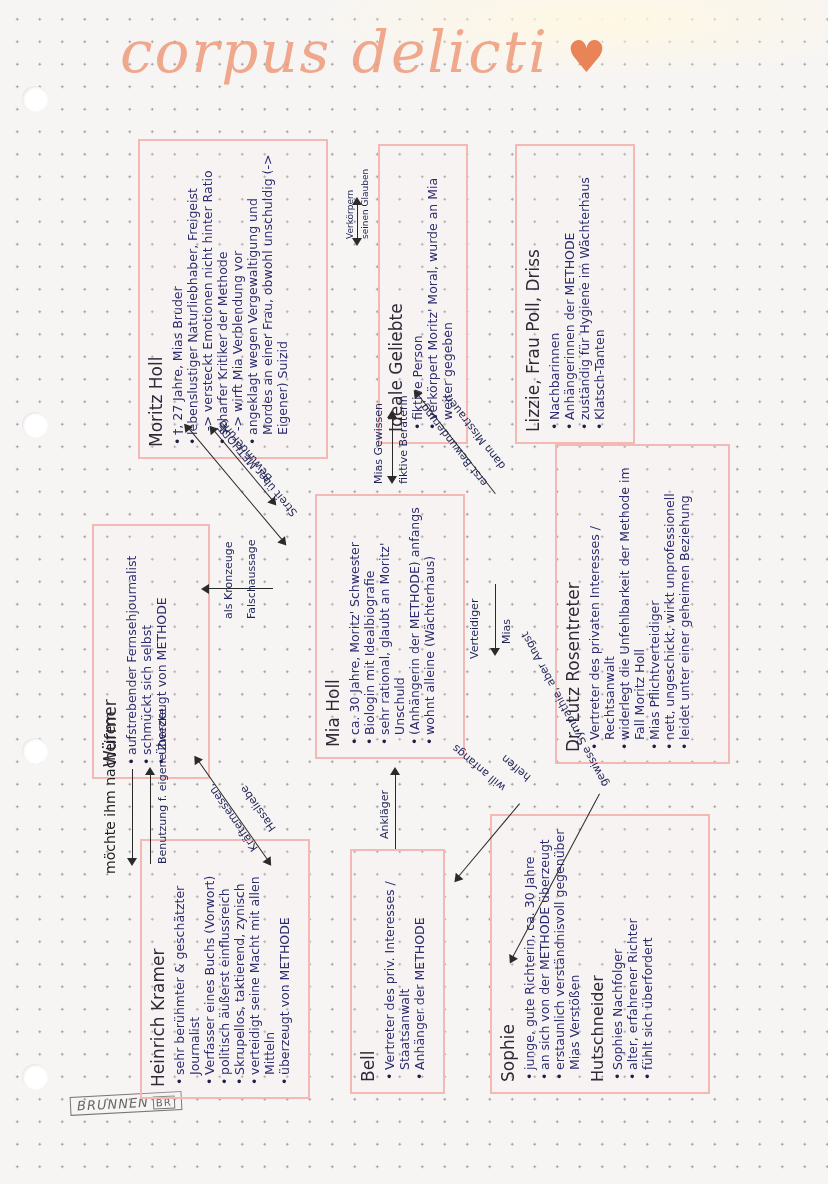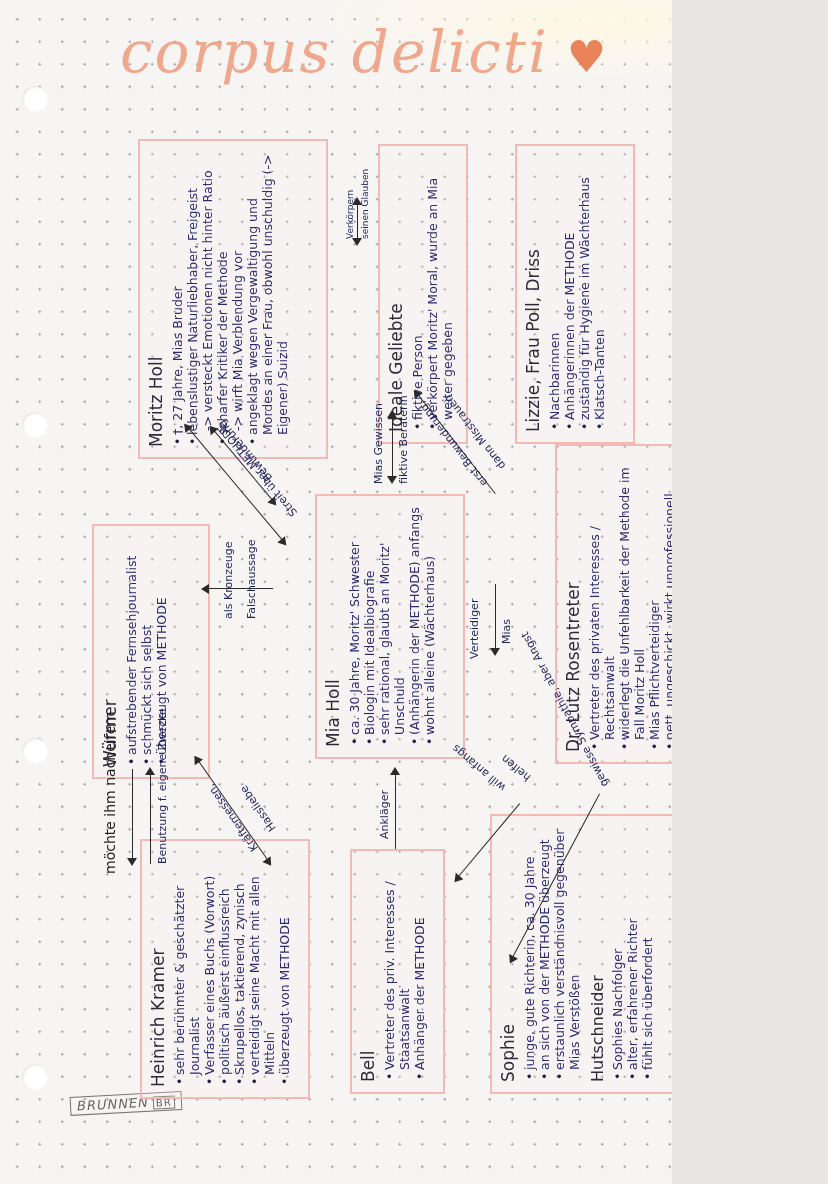--- a/index.html
+++ b/index.html
@@ -1,17 +1,17 @@
 <!DOCTYPE html>
 <html><head>
 <meta charset="utf-8">
 <style>
   html,body{margin:0;padding:0;}
   body{width:828px;height:1184px;overflow:hidden;background:#e9e6e4;}
-  .page{position:relative;width:672px;height:1184px;
+  .page{position:relative;width:828px;height:1184px;
     background-color:#f7f5f4;
     background-image:radial-gradient(circle, #9a9594 0.9px, transparent 1.3px);
     background-size:22.5px 22.5px;background-position:6px 8px;
     font-family:"DejaVu Sans", sans-serif;overflow:hidden;}
   .glare{position:absolute;left:300px;top:-40px;width:600px;height:120px;
     background:radial-gradient(ellipse at center, rgba(255,248,225,0.9), rgba(255,255,255,0) 70%);pointer-events:none;}
   .hole{position:absolute;left:22px;width:26px;height:26px;border-radius:50%;
     background:#fff;box-shadow:inset 1px 1px 3px rgba(0,0,0,0.12);}
   .title{position:absolute;left:120px;top:18px;font-family:"DejaVu Serif", serif;
     font-size:58px;font-style:italic;color:#ef9b7c;letter-spacing:2px;opacity:0.85;

